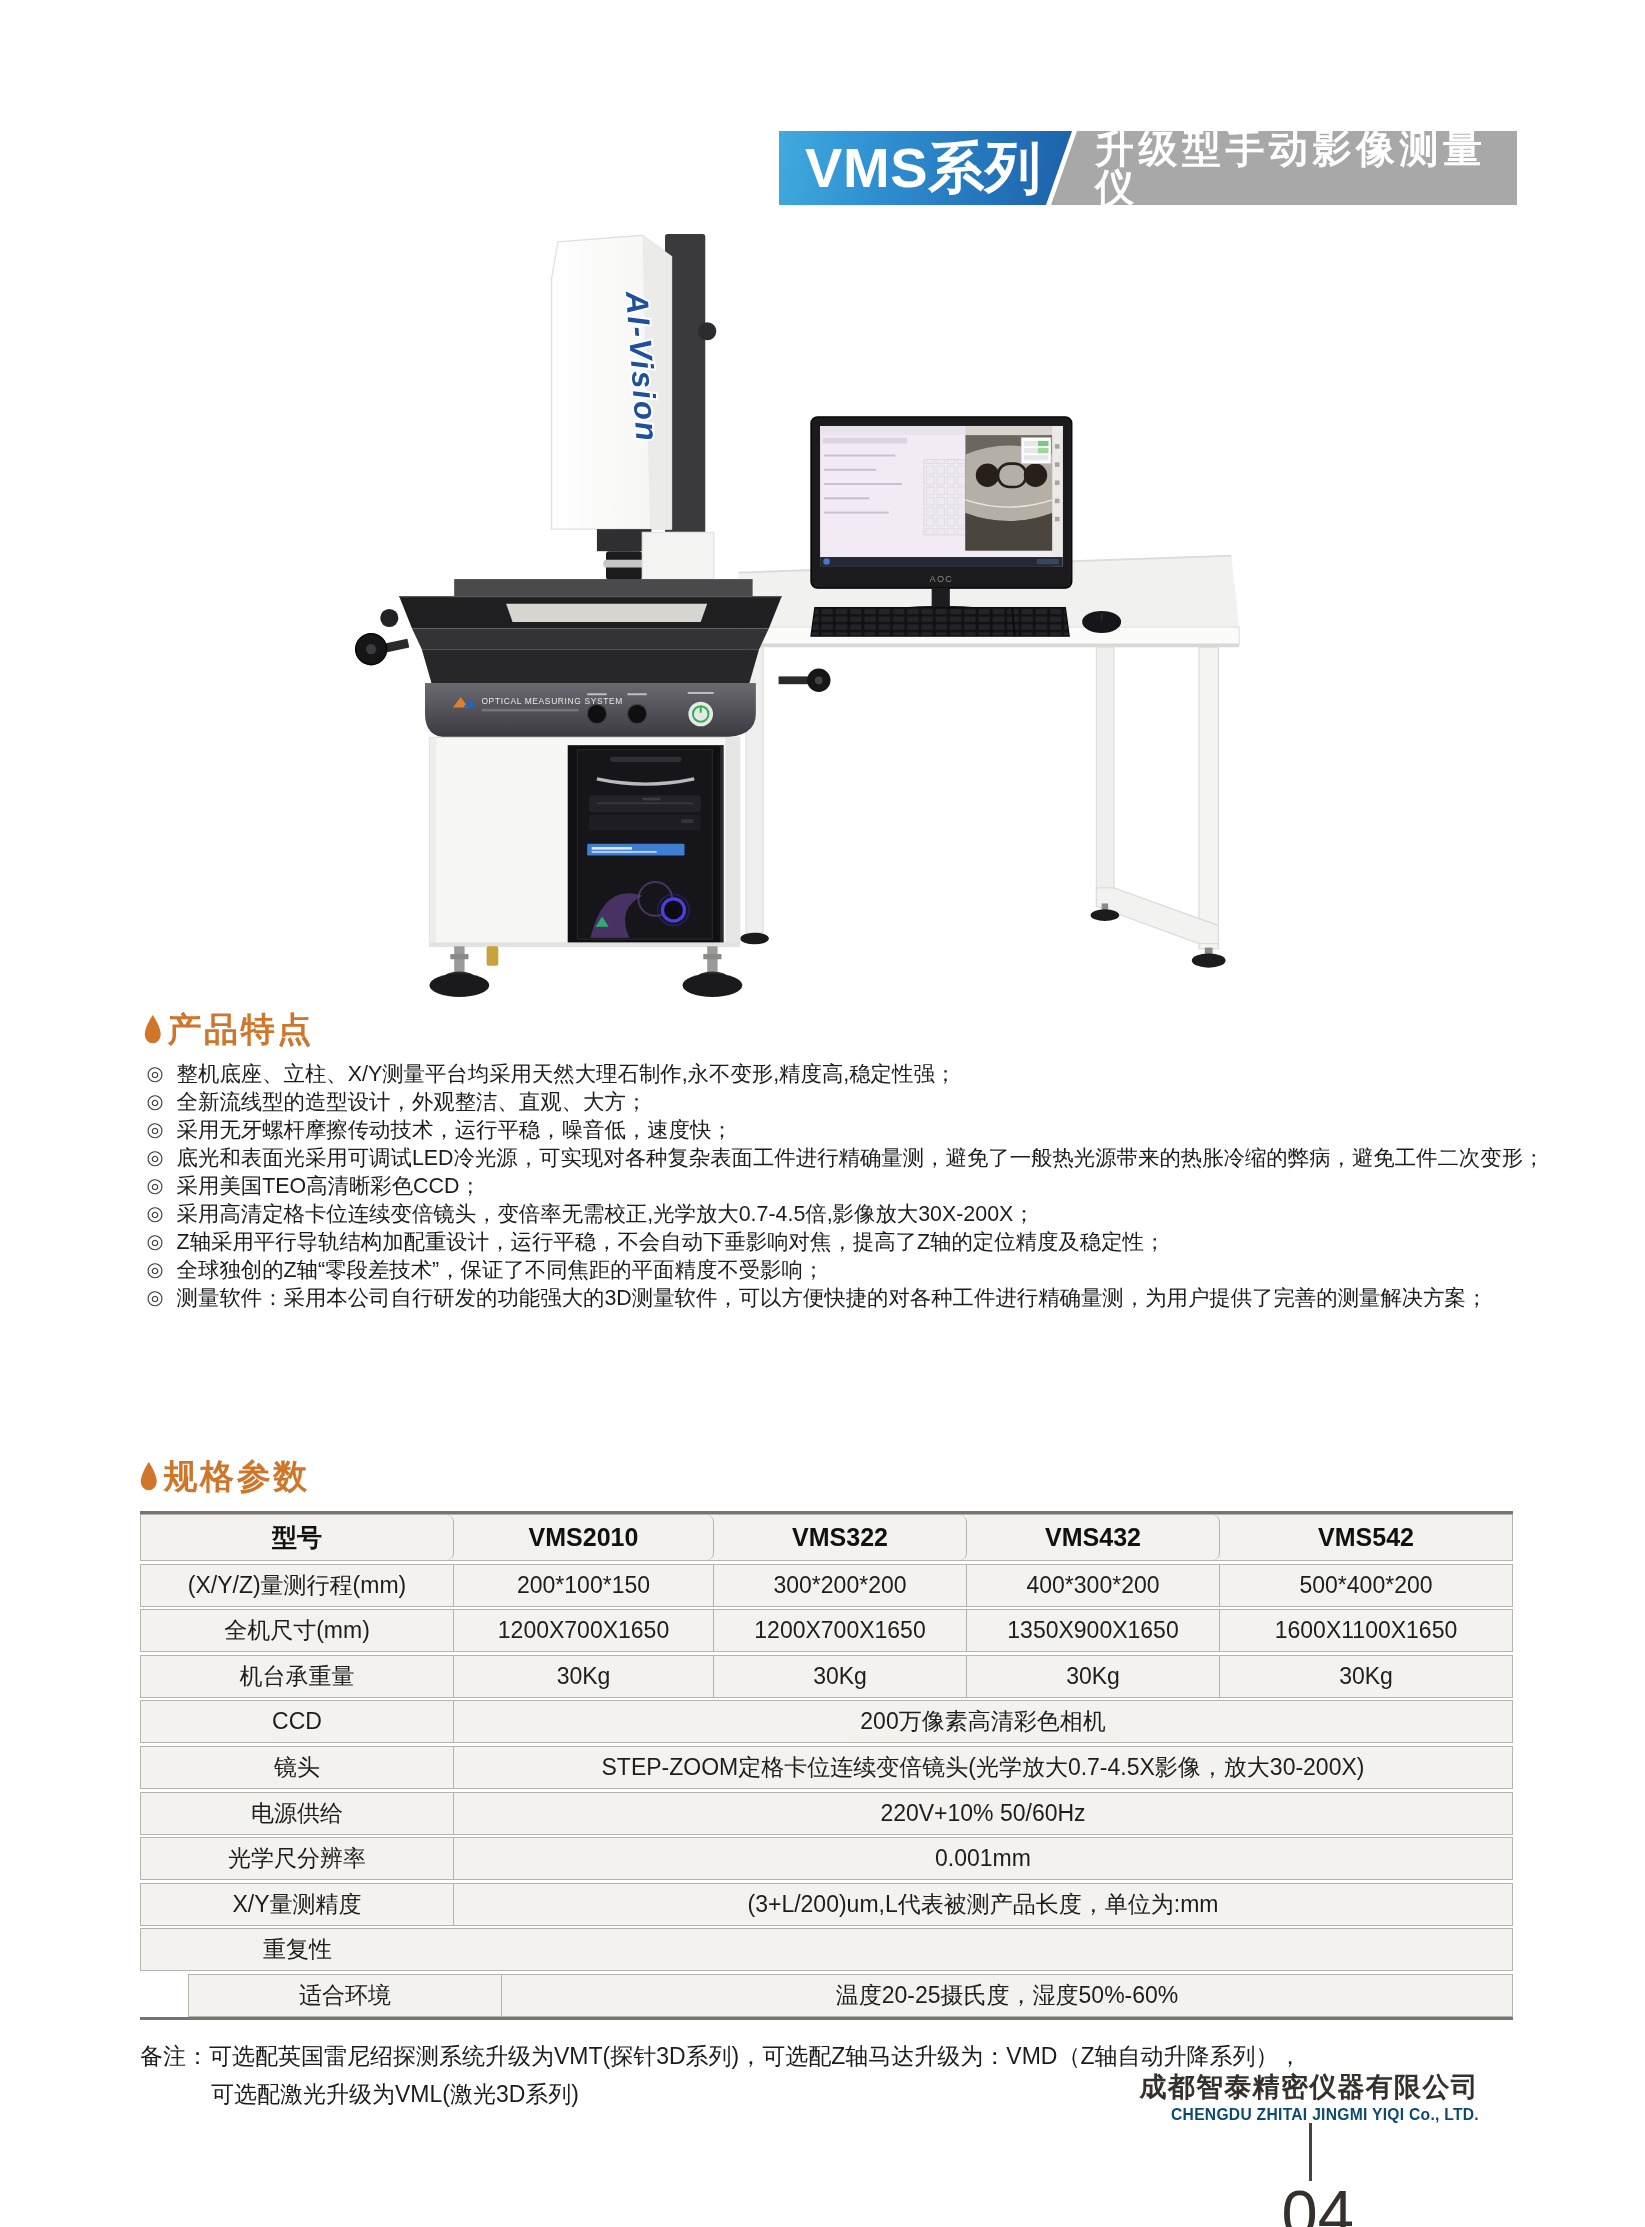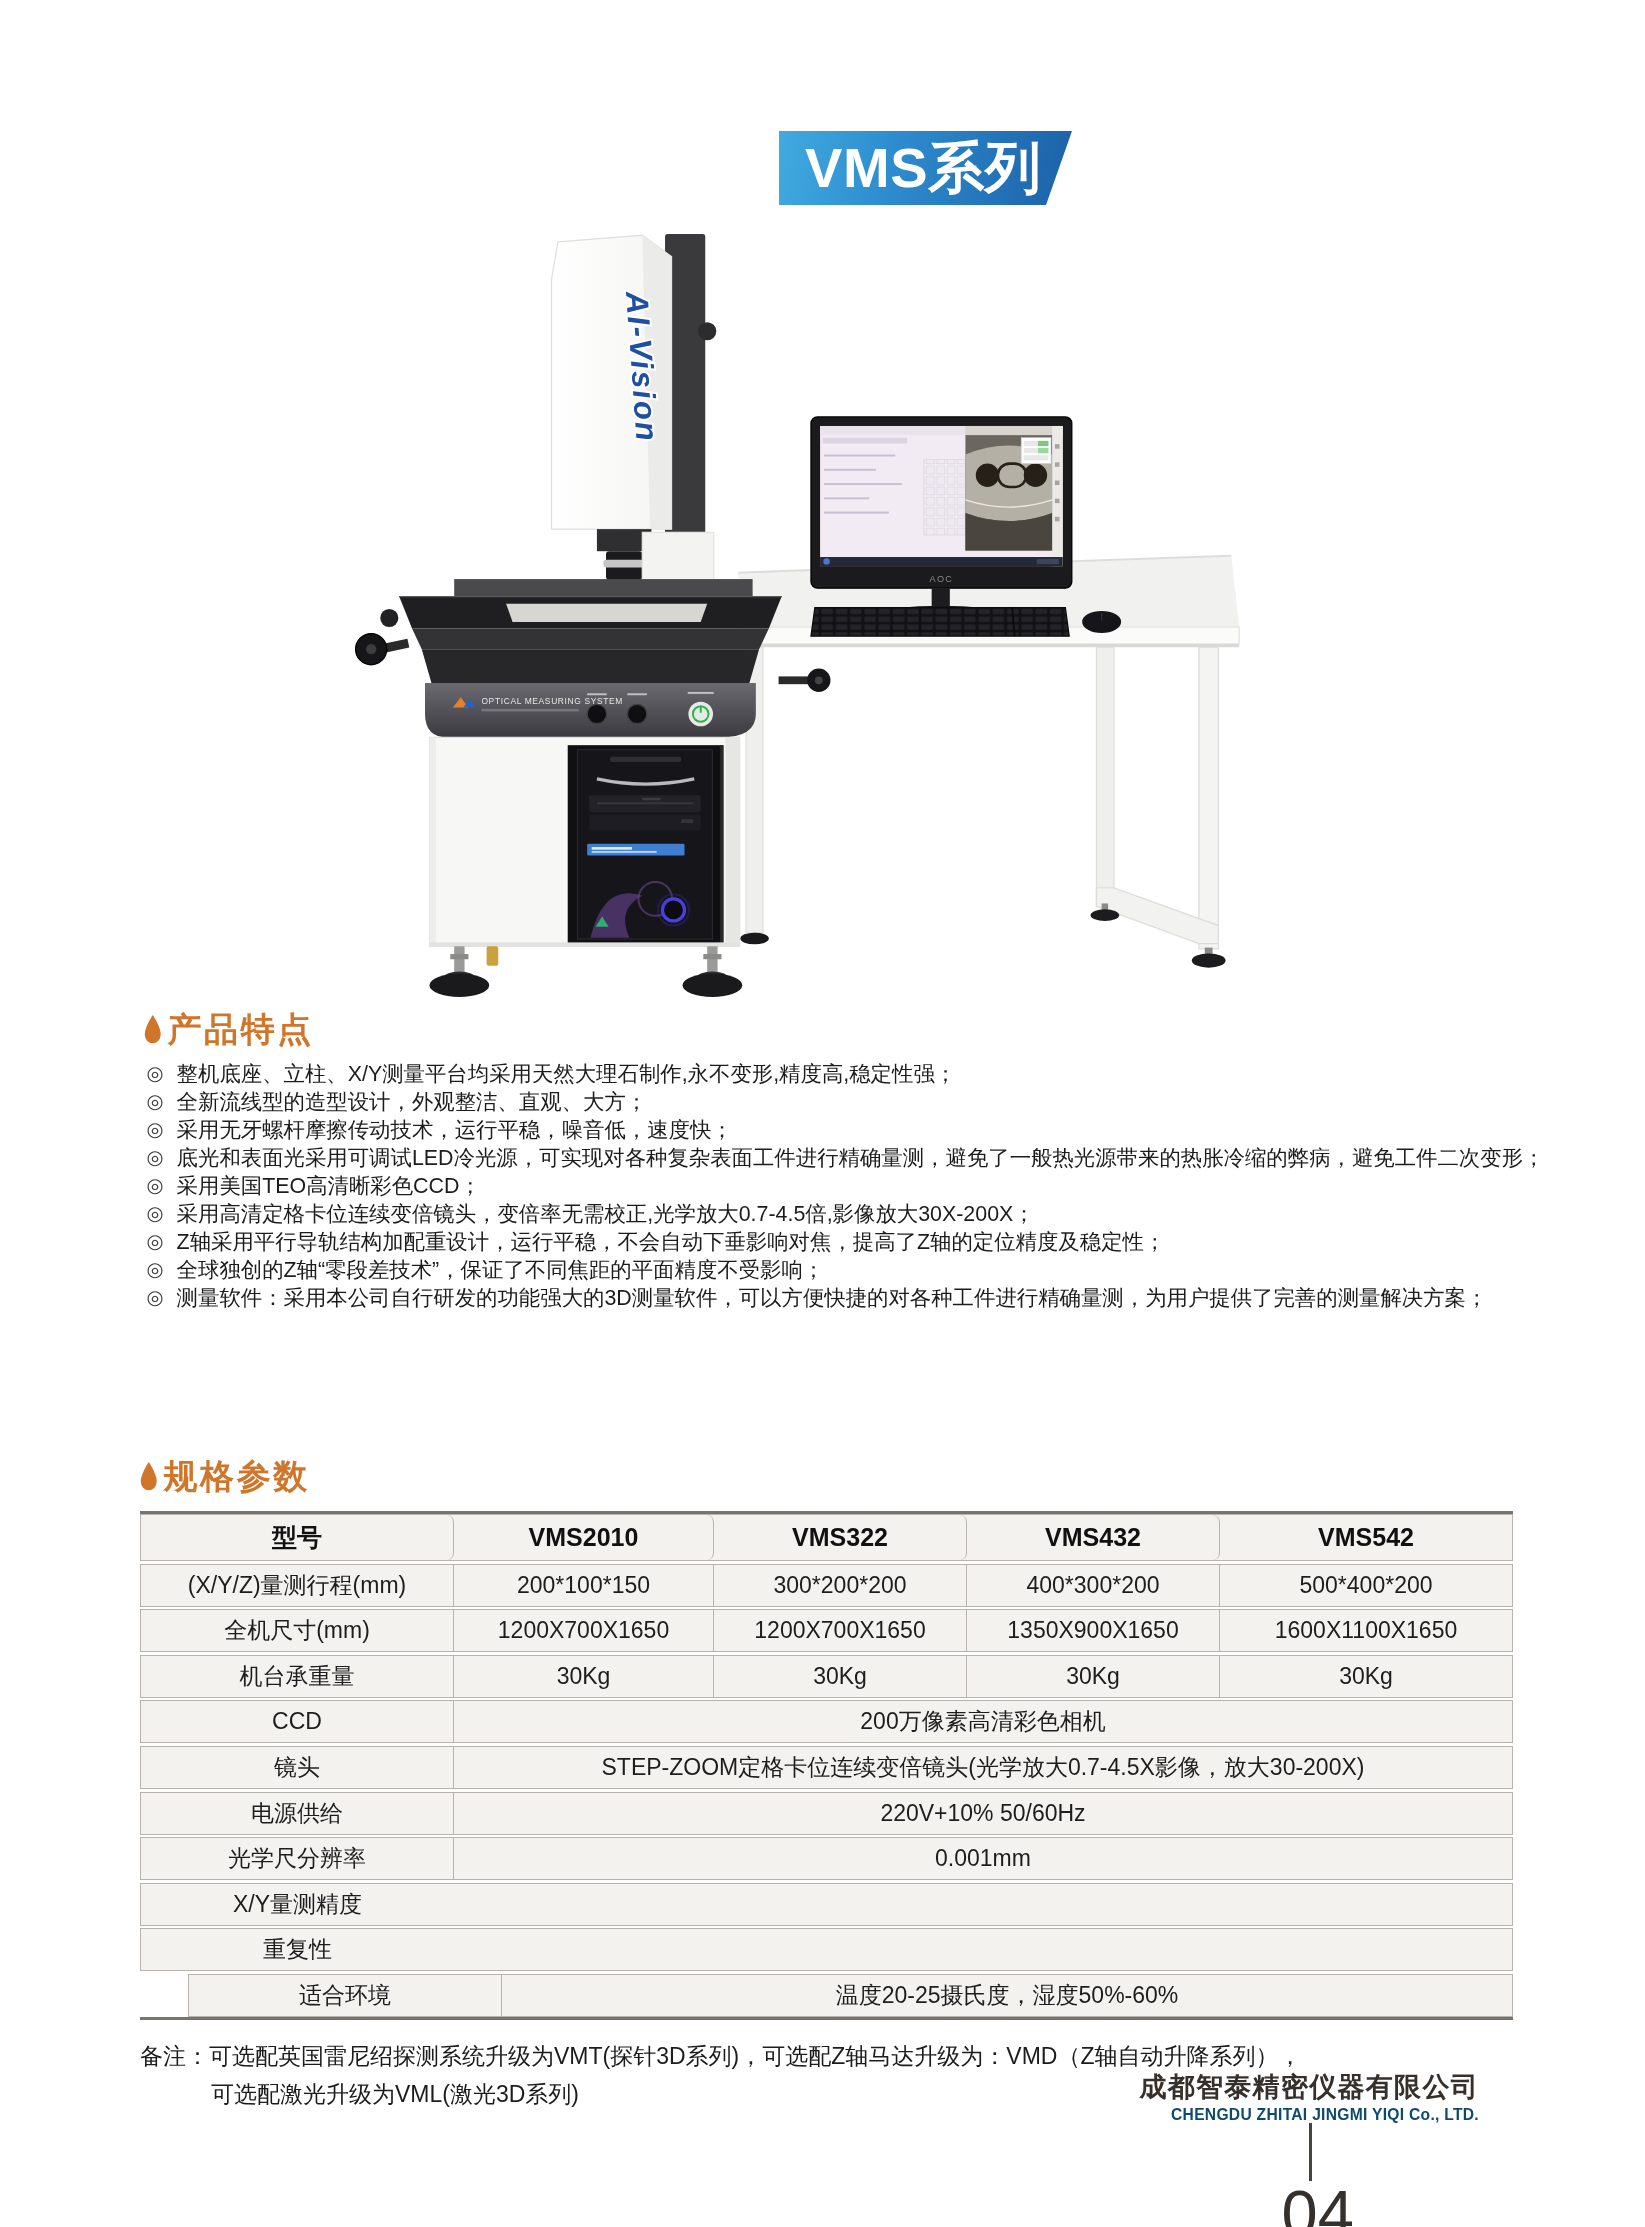--- a/index.html
+++ b/index.html
@@ -71,20 +71,23 @@
   .panel-txt { font-size:13px; fill:#E8E8E8; letter-spacing:1px; }
   .aoc-txt { font-size:14px; fill:#8A8A8C; letter-spacing:2px; }
 </style>
 </head>
 <body>
 
 <div class="page">
 
   <div class="badge-blue">
     <span>VMS系列</span>
+  </div>
+  <div class="badge-gray">
+    <span>升级型手动影像测量仪</span>
   </div>
 
   <figure class="photo">
     <svg width="1038" height="811" viewBox="0 0 1600 1250" xmlns="http://www.w3.org/2000/svg">
       <defs>
         <linearGradient id="panelGrad" x1="0" y1="0" x2="0" y2="1">
           <stop offset="0" stop-color="#6A6A70"></stop>
             <stop offset="1" stop-color="#3A3A40"></stop>
         </linearGradient>
         <linearGradient id="headGrad" x1="0" y1="0" x2="1" y2="0">
@@ -365,20 +368,21 @@
       <div class="t-row">
         <div class="t-cell">电源供给</div>
         <div class="t-cell t-span">220V+10% 50/60Hz</div>
       </div>
       <div class="t-row">
         <div class="t-cell">光学尺分辨率</div>
         <div class="t-cell t-span">0.001mm</div>
       </div>
       <div class="t-row">
         <div class="t-cell">X/Y量测精度</div>
+        <div class="t-cell t-span">(3+L/200)um,L代表被测产品长度，单位为:mm</div>
       </div>
       <div class="t-row">
         <div class="t-cell">重复性</div>
       </div>
       <div class="t-row">
         <div class="t-cell">适合环境</div>
         <div class="t-cell t-span">温度20-25摄氏度，湿度50%-60%</div>
       </div>
     </div>
 

